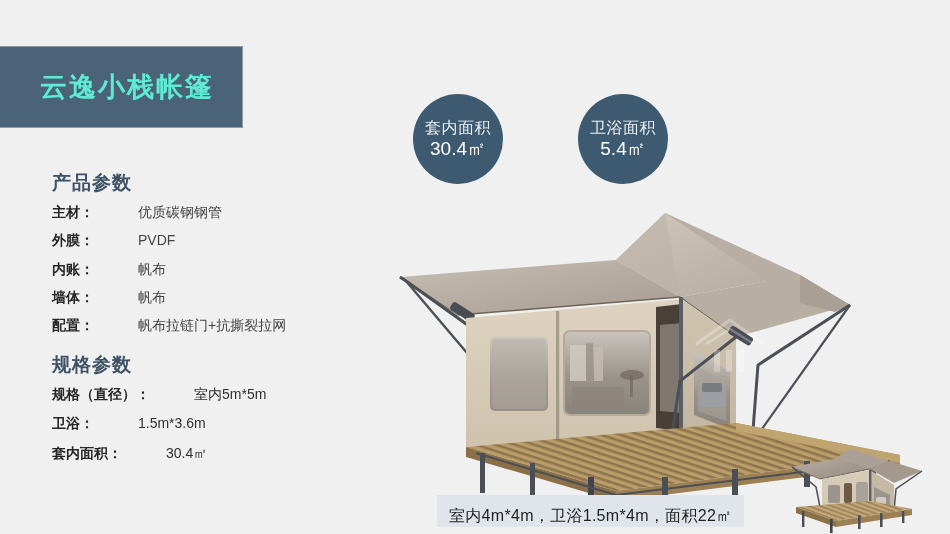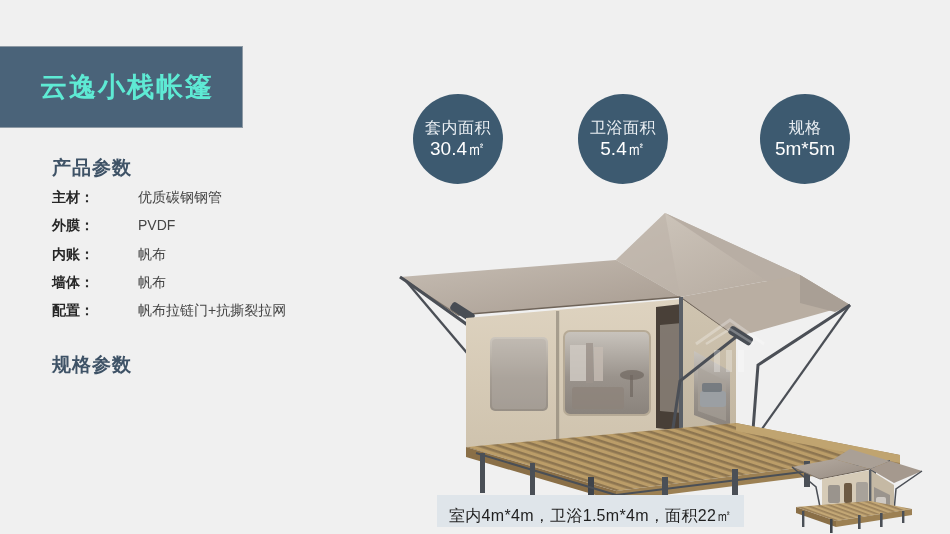--- a/index.html
+++ b/index.html
@@ -42,21 +42,21 @@
     font-weight: bold;
     letter-spacing: 2px;
     line-height: 1;
     padding-left: 12px;
   }
 
   
   .spec-col {
     position: absolute;
     left: 52px;
-    top: 157px;
+    top: 172px;
     width: 300px;
   }
   .section-heading {
     color: #3e5266;
     font-size: 19px;
     font-weight: bold;
     letter-spacing: 1px;
     margin: 0 0 10px 0;
     line-height: 1.2;
   }
@@ -191,33 +191,40 @@
         <span class="k">墙体：</span><span class="v">帆布</span>
       </div>
       <div class="spec-row">
         <span class="k">配置：</span><span class="v">帆布拉链门+抗撕裂拉网</span>
       </div>
     </div>
   </div>
 
   <div class="spec-col-2">
     <div class="section-heading">规格参数</div>
+    <div class="spec-list">
+      <div class="spec-row">
+        <span class="k">规格（直径）：</span><span class="v">室内5m*5m</span>
+      </div>
+      <div class="spec-row">
+        <span class="k">卫浴：</span><span class="v">1.5m*3.6m</span>
+      </div>
+      <div class="spec-row">
+        <span class="k">套内面积：</span><span class="v">30.4㎡</span>
+      </div>
+    </div>
   </div>
 
   <div class="circle c1">
     <div class="c-label">套内面积</div>
     <div class="c-value">30.4㎡</div>
   </div>
   <div class="circle c2">
     <div class="c-label">卫浴面积</div>
     <div class="c-value">5.4㎡</div>
-  </div>
-  <div class="circle c3">
-    <div class="c-label">规格</div>
-    <div class="c-value">5m*5m</div>
   </div>
 
   <div class="tent-stage">
     <svg width="570" height="320" viewBox="0 0 570 320">
       <defs>
         <linearGradient id="roofL" x1="0" y1="0" x2="1" y2="1">
           <stop offset="0%" stop-color="#c6bdb3"></stop>
           <stop offset="100%" stop-color="#a79b90"></stop>
         </linearGradient>
         <linearGradient id="roofR" x1="0" y1="0" x2="1" y2="1">

